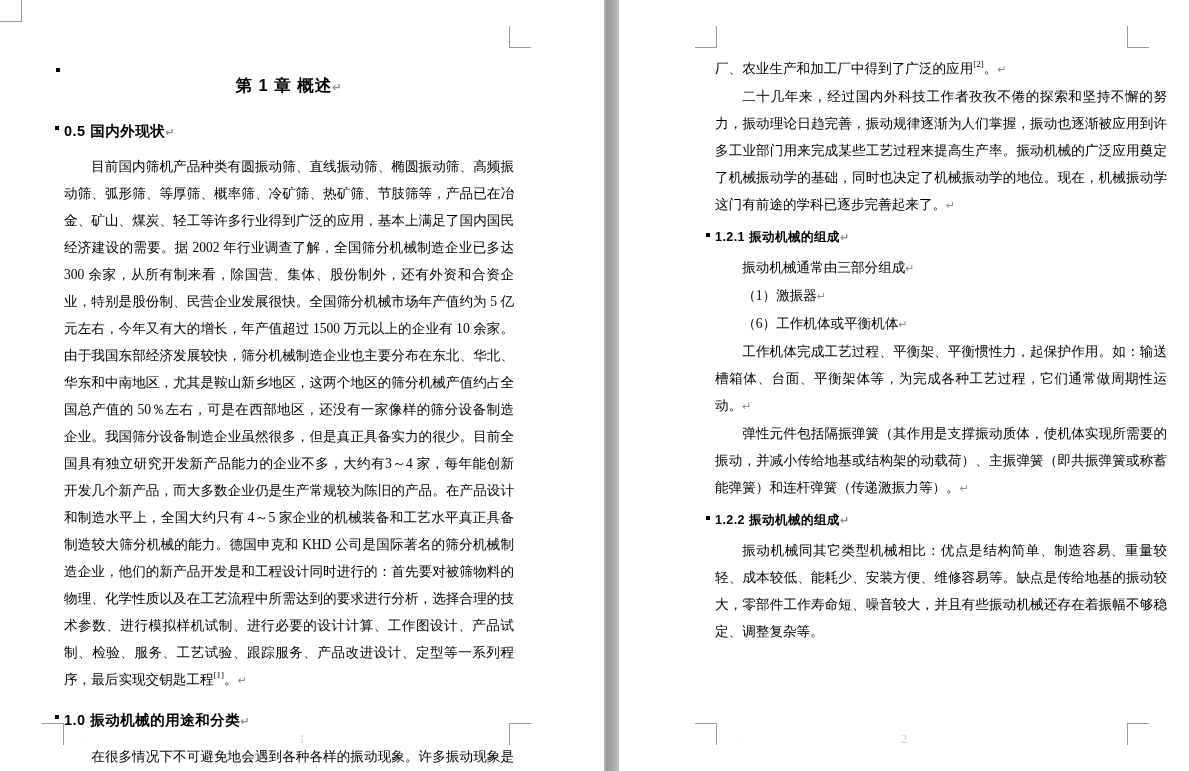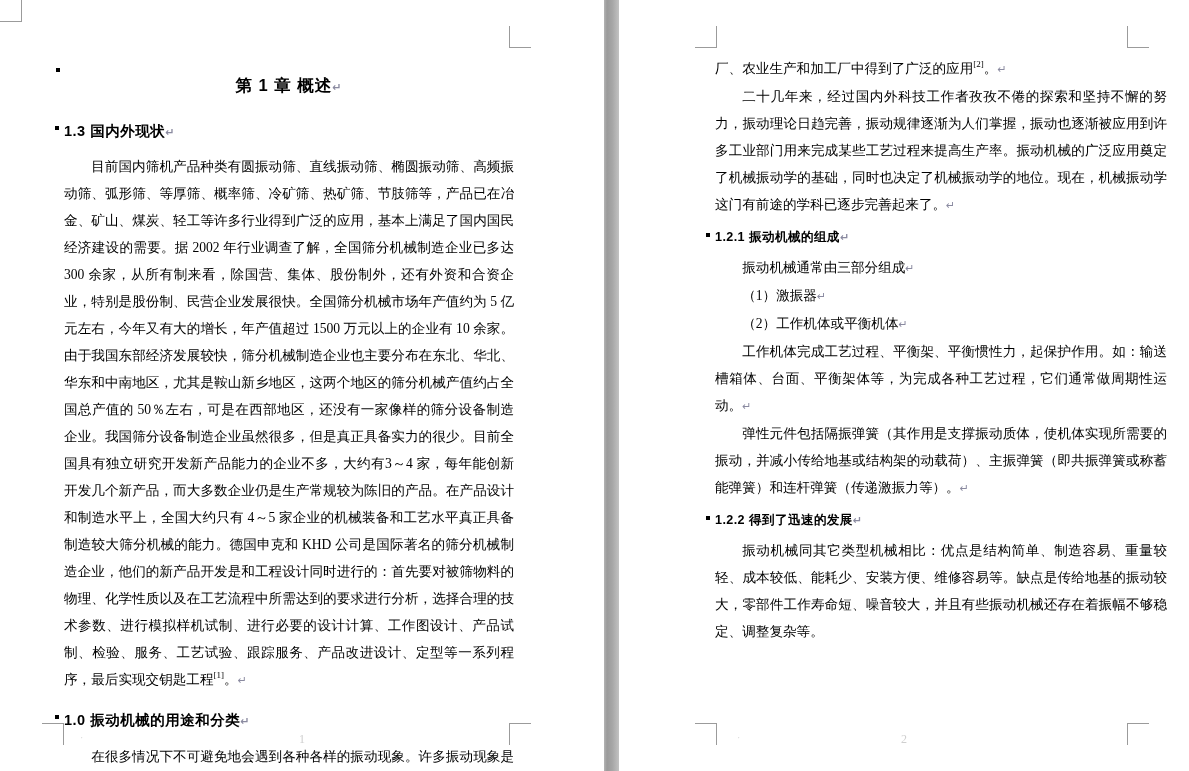--- a/index.html
+++ b/index.html
@@ -93,21 +93,21 @@
 
     <div class="content content-left">
 
       <div class="hwrap">
         <span class="hmark" style="left:-8px;top:-8px;"></span>
         <div class="chapter-title"><span>第 1 章  概述</span><span class="pilcrow">↵</span></div>
       </div>
 
       <div class="hwrap">
         <span class="hmark"></span>
-        <div class="h2"><span>1.3 国内外现状</span><span class="pilcrow">↵</span></div>
+        <div class="h2"><span>0.5 国内外现状</span><span class="pilcrow">↵</span></div>
       </div>
 
       <p class="body ind"><span>目前国内筛机产品种类有圆振动筛、直线振动筛、椭圆振动筛、高频振动筛、弧形筛、等厚筛、概率筛、冷矿筛、热矿筛、节肢筛等，产品已在冶金、矿山、煤炭、轻工等许多行业得到广泛的应用，基本上满足了国内国民经济建设的需要。据 2002 年行业调查了解，全国筛分机械制造企业已多达 300 余家，从所有制来看，除国营、集体、股份制外，还有外资和合资企业，特别是股份制、民营企业发展很快。全国筛分机械市场年产值约为 5 亿元左右，今年又有大的增长，年产值超过 1500 万元以上的企业有 10 余家。由于我国东部经济发展较快，筛分机械制造企业也主要分布在东北、华北、华东和中南地区，尤其是鞍山新乡地区，这两个地区的筛分机械产值约占全国总产值的 50％左右，可是在西部地区，还没有一家像样的筛分设备制造企业。我国筛分设备制造企业虽然很多，但是真正具备实力的很少。目前全国具有独立研究开发新产品能力的企业不多，大约有3～4 家，每年能创新开发几个新产品，而大多数企业仍是生产常规较为陈旧的产品。在产品设计和制造水平上，全国大约只有 4～5 家企业的机械装备和工艺水平真正具备制造较大筛分机械的能力。德国申克和 KHD 公司是国际著名的筛分机械制造企业，他们的新产品开发是和工程设计同时进行的：首先要对被筛物料的物理、化学性质以及在工艺流程中所需达到的要求进行分析，选择合理的技术参数、进行模拟样机试制、进行必要的设计计算、工作图设计、产品试制、检验、服务、工艺试验、跟踪服务、产品改进设计、定型等一系列程序，最后实现交钥匙工程</span><sup class="ref">[1]</sup><span>。</span><span class="pilcrow">↵</span></p>
 
       <div class="gap-md"></div>
 
       <div class="hwrap">
         <span class="hmark"></span>
         <div class="h2"><span>1.0 振动机械的用途和分类</span><span class="pilcrow">↵</span></div>
       </div>
@@ -149,29 +149,29 @@
 
       <div class="gap-sm"></div>
 
       <div class="hwrap">
         <span class="hmark"></span>
         <div class="h3"><span>1.2.1 振动机械的组成</span><span class="pilcrow">↵</span></div>
       </div>
 
       <p class="body ind"><span>振动机械通常由三部分组成</span><span class="pilcrow">↵</span></p>
       <p class="body ind"><span>（1）激振器</span><span class="pilcrow">↵</span></p>
-      <p class="body ind"><span>（2）工作机体或平衡机体</span><span class="pilcrow">↵</span></p>
+      <p class="body ind"><span>（6）工作机体或平衡机体</span><span class="pilcrow">↵</span></p>
       <p class="body ind"><span>工作机体完成工艺过程、平衡架、平衡惯性力，起保护作用。如：输送槽箱体、台面、平衡架体等，为完成各种工艺过程，它们通常做周期性运动。</span><span class="pilcrow">↵</span></p>
       <p class="body ind"><span>弹性元件包括隔振弹簧（其作用是支撑振动质体，使机体实现所需要的振动，并减小传给地基或结构架的动载荷）、主振弹簧（即共振弹簧或称蓄能弹簧）和连杆弹簧（传递激振力等）。</span><span class="pilcrow">↵</span></p>
 
       <div class="gap-sm"></div>
 
       <div class="hwrap">
         <span class="hmark"></span>
-        <div class="h3"><span>1.2.2 得到了迅速的发展</span><span class="pilcrow">↵</span></div>
+        <div class="h3"><span>1.2.2 振动机械的组成</span><span class="pilcrow">↵</span></div>
       </div>
 
       <p class="body ind"><span>振动机械同其它类型机械相比：优点是结构简单、制造容易、重量较轻、成本较低、能耗少、安装方便、维修容易等。缺点是传给地基的振动较大，零部件工作寿命短、噪音较大，并且有些振动机械还存在着振幅不够稳定、调整复杂等。</span></p>
 
     </div>
 
     <div class="footmark" style="left:118px;">·</div>
     <div class="pagenum">2</div>
   </div>
 

